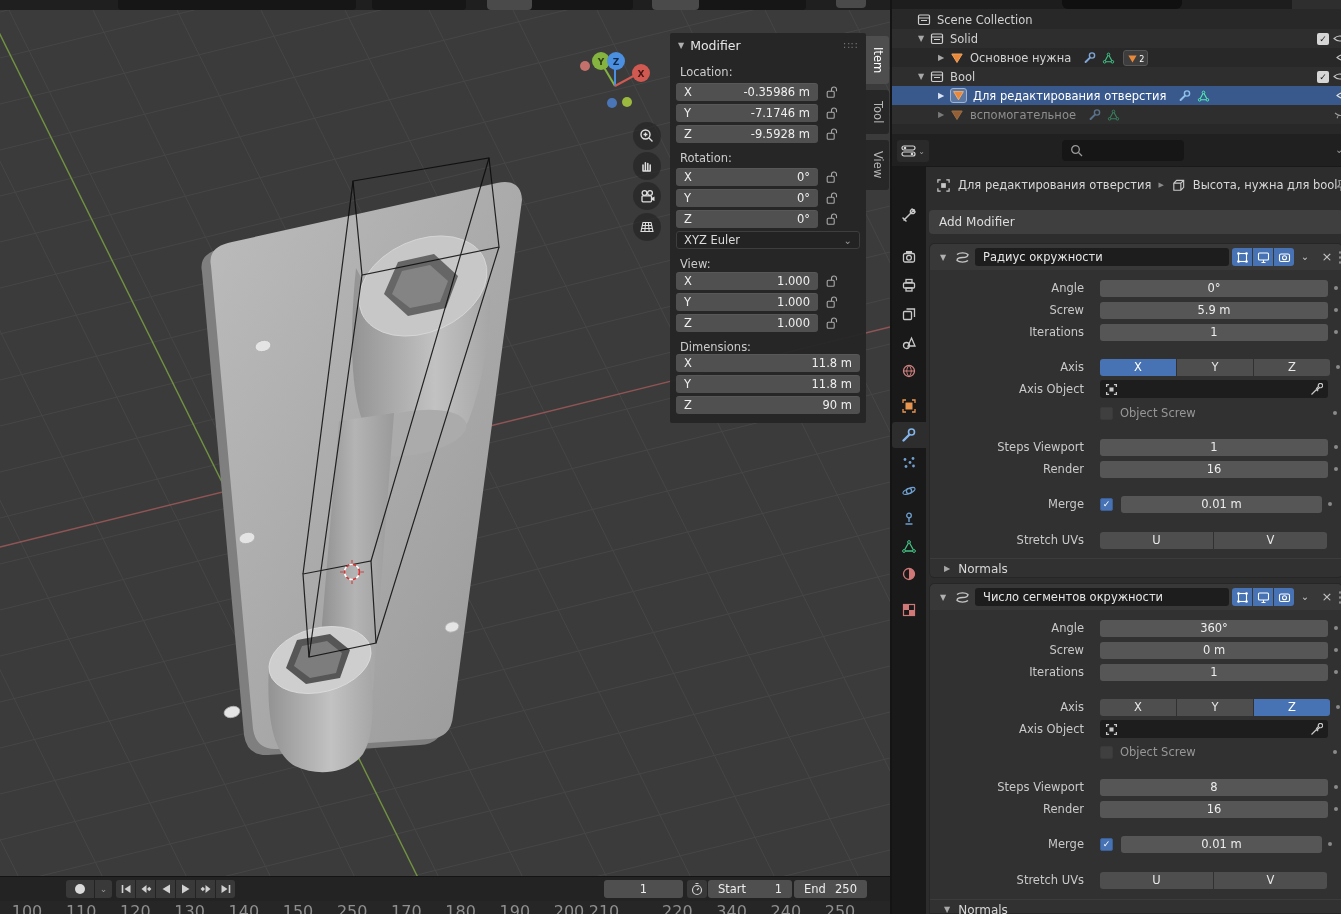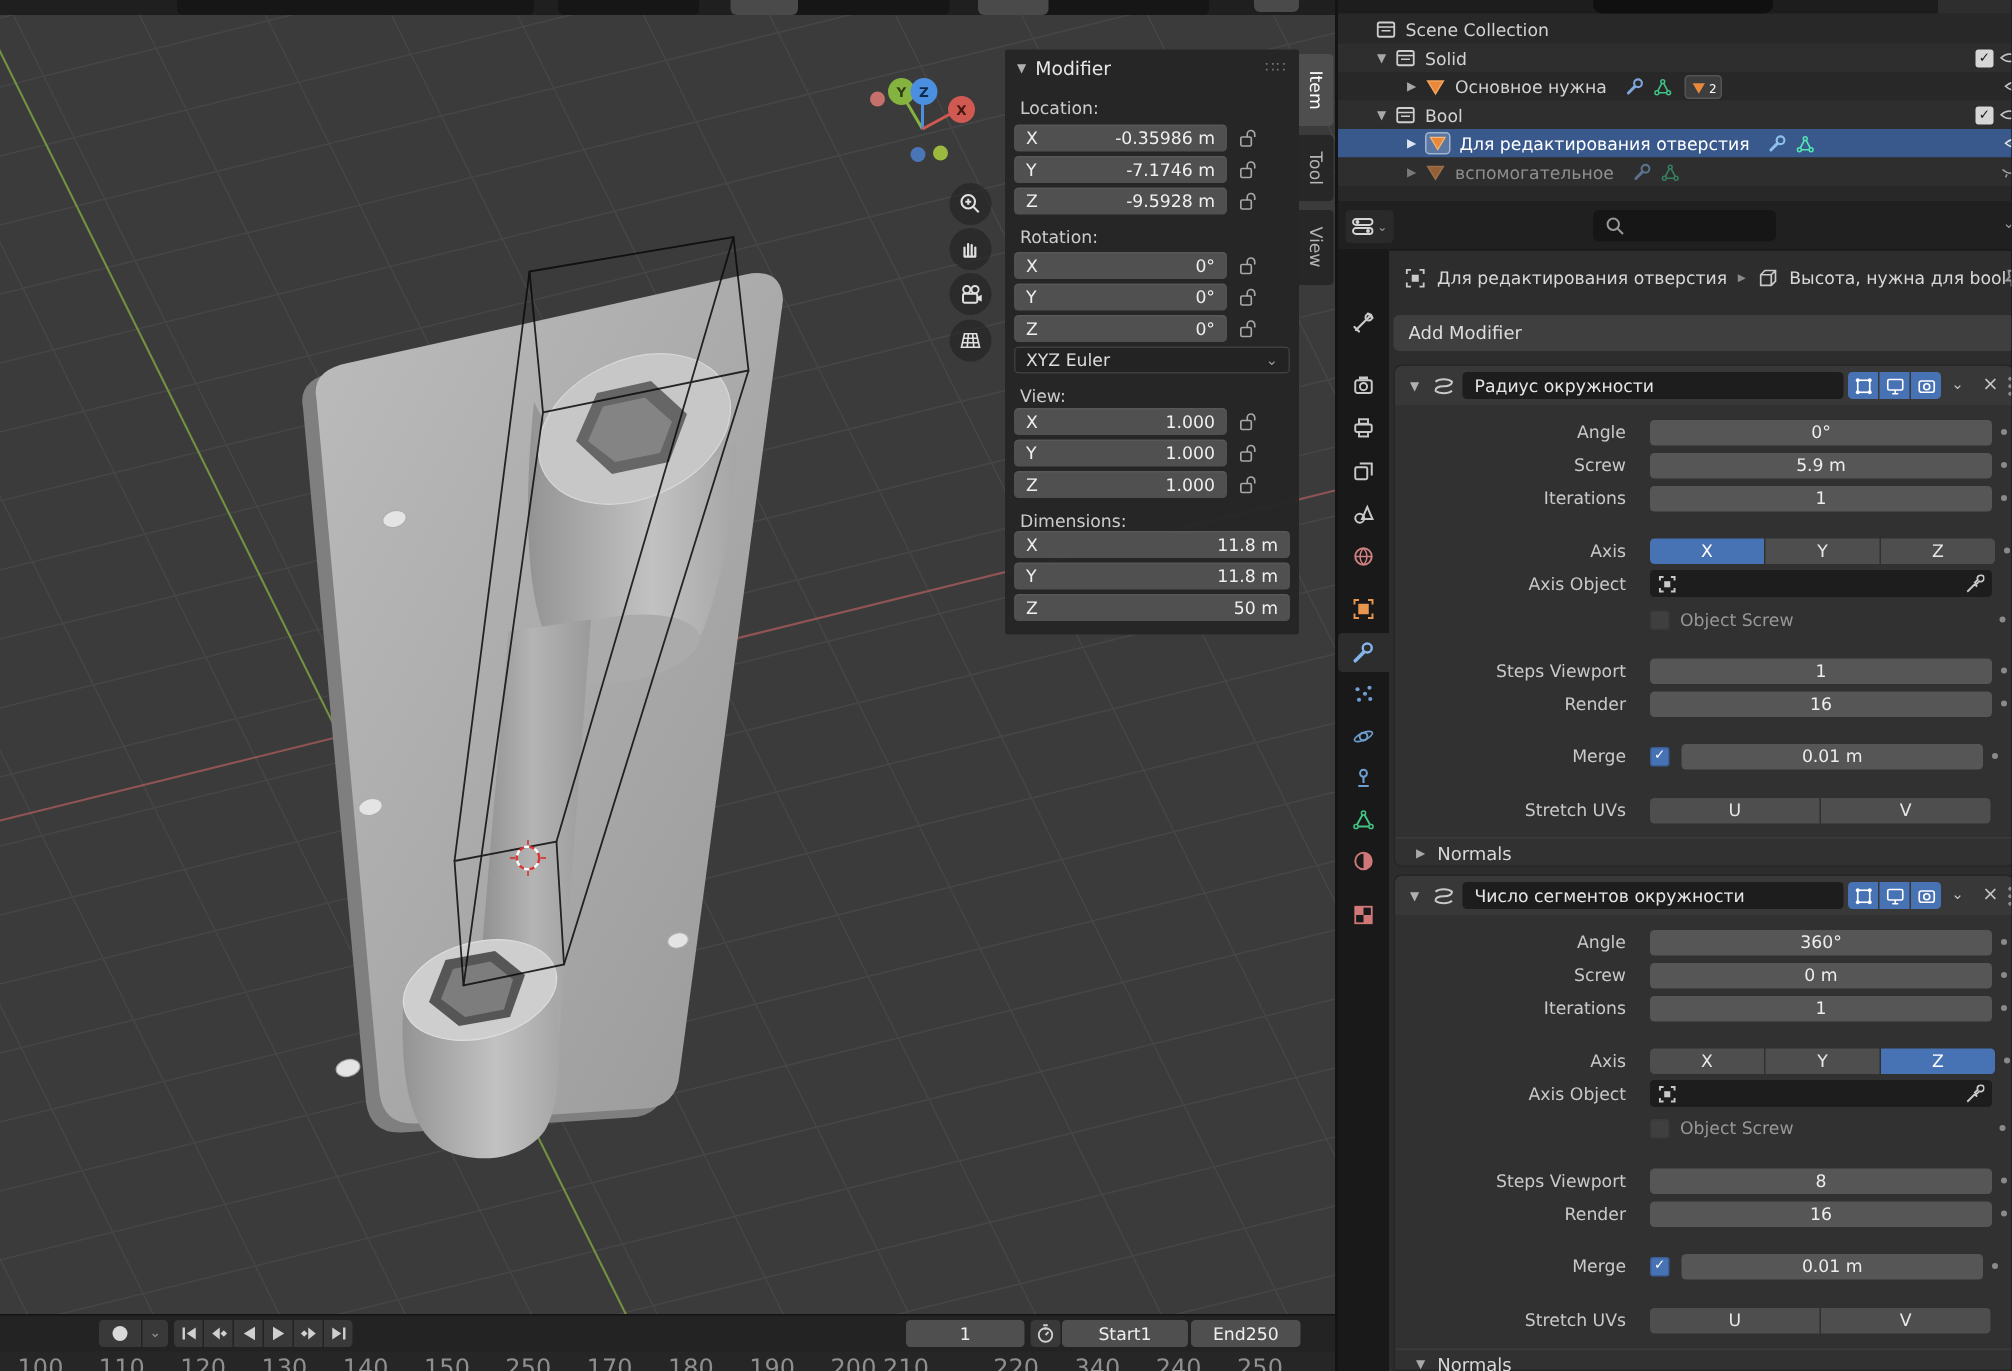--- a/index.html
+++ b/index.html
@@ -41,21 +41,21 @@
     display:flex; align-items:center; justify-content:center; font-size:11.5px;
     background:#272727; color:#b5b5b5; border-radius:0 3px 3px 0; z-index:7; }
   .ntab.on { background:#4e4e4e; color:#ffffff; }
 
   
   #timeline { left:0; top:876px; width:890px; height:38px; background:#232323; border-top:1px solid #141414; }
   .tlbtn { position:absolute; top:3px; height:18px; background:#393939; display:flex;
     align-items:center; justify-content:center; }
   .tlfield { position:absolute; top:3px; height:18px; background:#4f4f4f; border-radius:3px;
     display:flex; align-items:center; justify-content:center; font-size:11.5px; color:#eeeeee; }
-  .tlfield.split { padding:0 10px; }
+  .tlfield.split { justify-content:space-between; padding:0 10px; }
   #ruler { position:absolute; left:0; top:24px; width:890px; height:14px; background:#262626; }
   #ruler .tick { position:absolute; top:1px; transform:translateX(-50%); color:#8f8f8f; font-size:16px; }
 
   
   #outliner { left:890px; top:0; width:451px; height:134px; background:#282828;
     border-left:2px solid #141414; overflow:hidden; font-size:11.5px; }
   #ol-header { position:absolute; left:0; top:0; width:451px; height:9px; background:#1d1d1d; }
   .orow { position:absolute; left:0; width:451px; height:19px; display:flex; align-items:center; color:#d2d2d2; }
   .orow .arrow { font-size:8px; color:#a8a8a8; width:12px; }
   .orow .lbl { margin:0 6px; }
@@ -379,21 +379,21 @@
       <div class="nfield wide" style="top:321px;">
         <span>X</span>
         <span class="val">11.8 m</span>
       </div>
       <div class="nfield wide" style="top:342px;">
         <span>Y</span>
         <span class="val">11.8 m</span>
       </div>
       <div class="nfield wide" style="top:363px;">
         <span>Z</span>
-        <span class="val">50 m</span>
+        <span class="val">90 m</span>
       </div>
     </div>
 
     <div class="ntab on" style="top:36px; height:48px;">Item</div>
     <div class="ntab" style="top:90px; height:44px;">Tool</div>
     <div class="ntab" style="top:140px; height:50px;">View</div>
   </div>
 
   <div id="timeline" class="abs">
     <div class="tlbtn" style="left:66px; width:28px; border-radius:3px 0 0 3px;">

